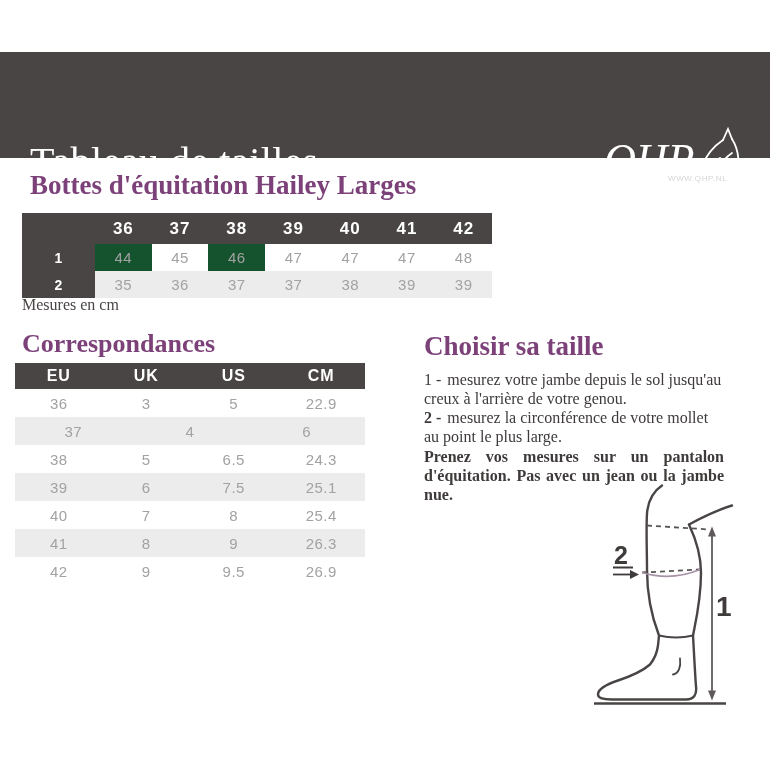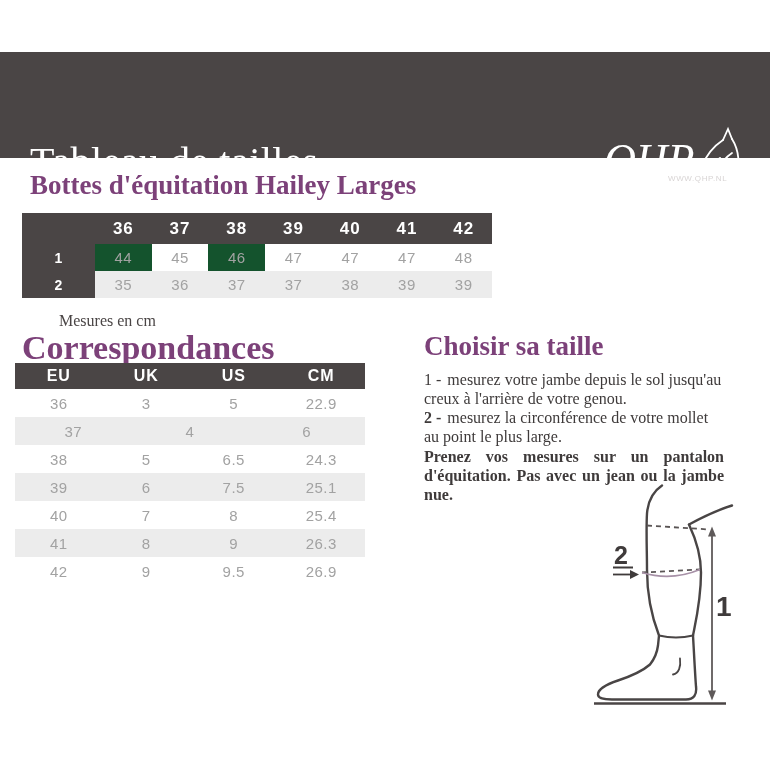--- a/index.html
+++ b/index.html
@@ -11,36 +11,36 @@
   .header-title{position:absolute;left:30px;top:90px;font-size:40px;line-height:1;color:#ffffff;
                 font-weight:400;letter-spacing:.5px;}
   .logo{position:absolute;left:598px;top:74px;width:160px;height:72px;}
   .logo svg{position:absolute;left:0;top:0;}
   .logo-url{position:absolute;left:70px;top:48px;font-family:"Liberation Sans",sans-serif;
             font-size:8px;letter-spacing:.6px;color:#d8d4d4;}
 
   
   .h-purple{position:absolute;font-weight:700;color:#7c4179;line-height:1;}
   .h-boots{left:30px;top:172px;font-size:27px;}
-  .h-corr{left:22px;top:331px;font-size:34px;}
+  .h-corr{left:22px;top:331px;font-size:26px;}
   .h-choisir{left:424px;top:333px;font-size:27px;}
 
   
   .t1{position:absolute;left:22px;top:213px;width:470px;font-family:"Liberation Sans",sans-serif;}
   .t1 .hrow{display:flex;height:31px;background:#4a4545;}
   .t1 .hcell{flex:1;display:flex;align-items:center;justify-content:center;color:#fff;
              font-size:17px;font-weight:700;letter-spacing:1px;}
   .t1 .corner{flex:0 0 73px;}
   .t1 .trow{display:flex;height:27px;}
   .t1 .labelcell{flex:0 0 73px;background:#4a4545;color:#fff;display:flex;align-items:center;
                  justify-content:center;font-size:14px;font-weight:700;}
   .t1 .cell{flex:1;display:flex;align-items:center;justify-content:center;color:#a2a2a2;
             font-size:15px;letter-spacing:.5px;}
 
-  .note-cm{position:absolute;left:22px;top:312px;font-size:16px;color:#4a4545;margin-left:37px;}
+  .note-cm{position:absolute;left:22px;top:296px;font-size:16px;color:#4a4545;}
 
   
   .t2{position:absolute;left:15px;top:363px;width:350px;font-family:"Liberation Sans",sans-serif;}
   .t2 .hrow{display:flex;height:26px;background:#4a4545;text-align:center;}
   .t2 .hcell{flex:1;display:flex;align-items:center;justify-content:center;color:#fff;
              font-size:16px;font-weight:700;letter-spacing:1px;}
   .t2 .trow{display:flex;height:28px;}
   .t2 .cell{flex:1;display:flex;align-items:center;justify-content:center;color:#a2a2a2;
             font-size:15px;letter-spacing:.5px;}
 

